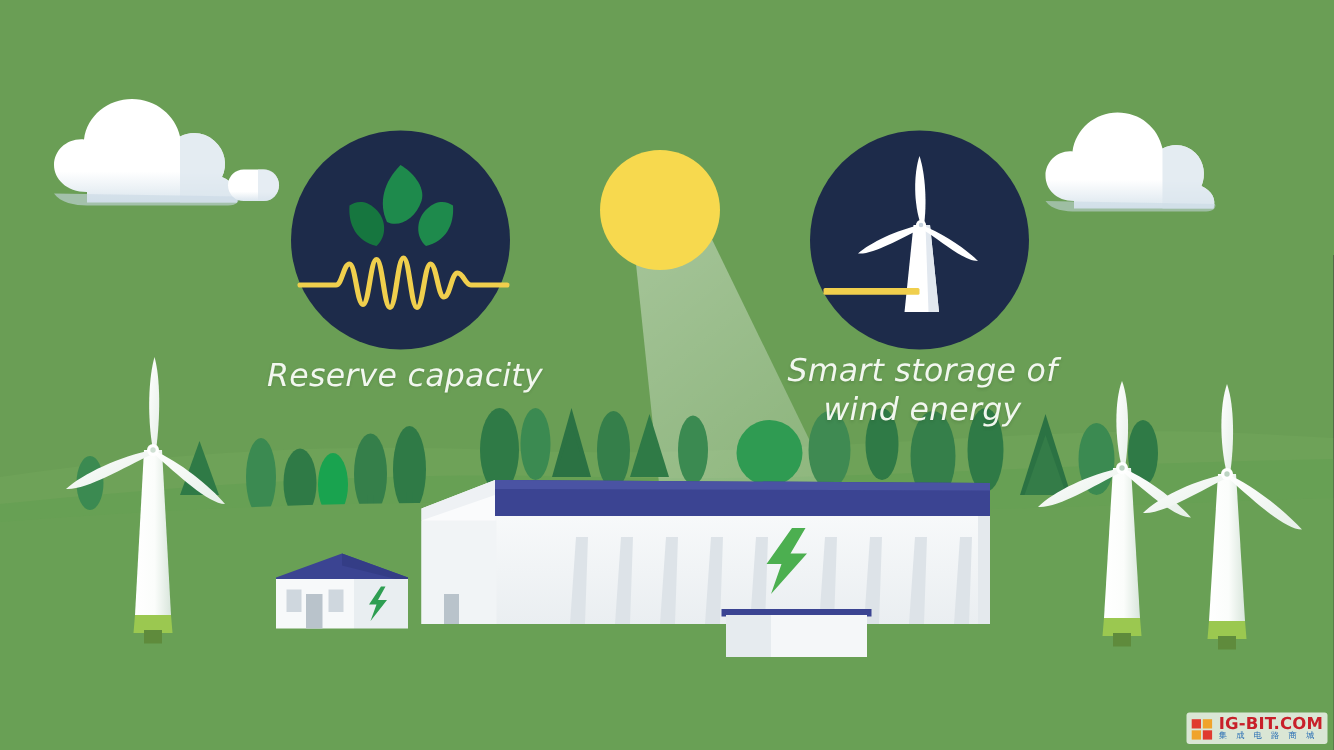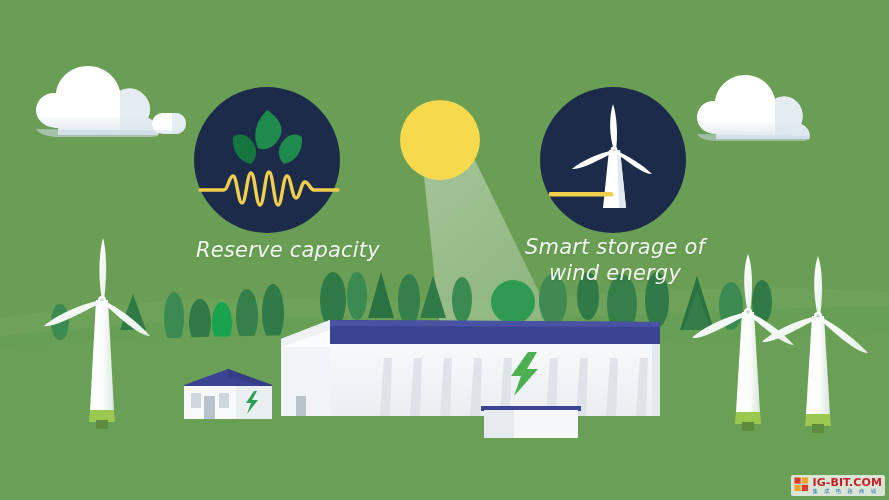--- a/index.html
+++ b/index.html
@@ -29,36 +29,36 @@
     font-style: italic;
     font-size: 21px;
     font-weight: 400;
     letter-spacing: 0.2px;
     text-align: center;
     line-height: 1.22;
     white-space: pre-line;
     text-shadow: 0 1px 2px rgba(40,70,30,0.18);
   }
   #label-reserve {
-    left: 168px;
+    left: 150px;
     top: 238px;
     width: 240px;
   }
   #label-smart {
     left: 490px;
     top: 235px;
     width: 250px;
     text-align: center;
   }
   #watermark {
     position: absolute;
     right: 4px;
     bottom: 4px;
     display: flex;
-    align-items: flex-start;
+    align-items: flex-end;
     gap: 3px;
     padding: 2px 3px;
     background: rgba(250,250,250,0.78);
     border-radius: 2px;
   }
   #watermark .wm-mark {
     width: 15px;
     height: 15px;
     flex: 0 0 auto;
   }

